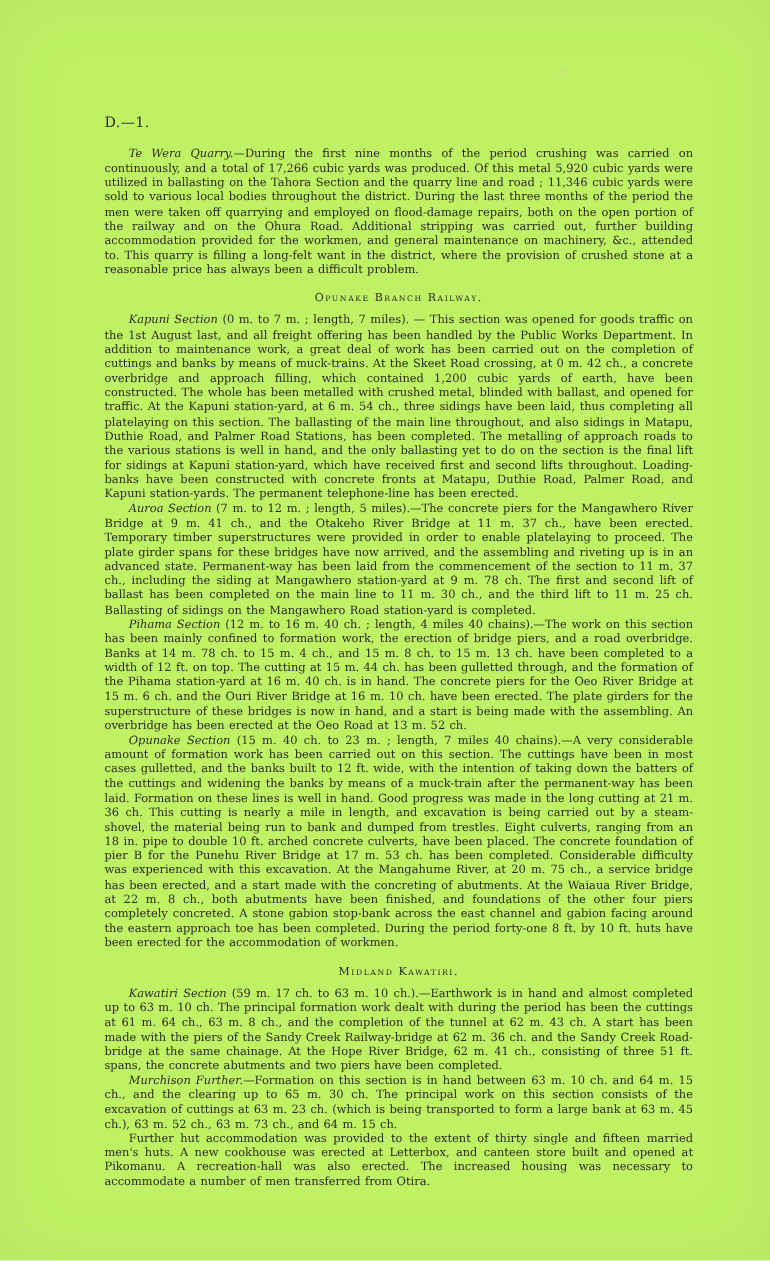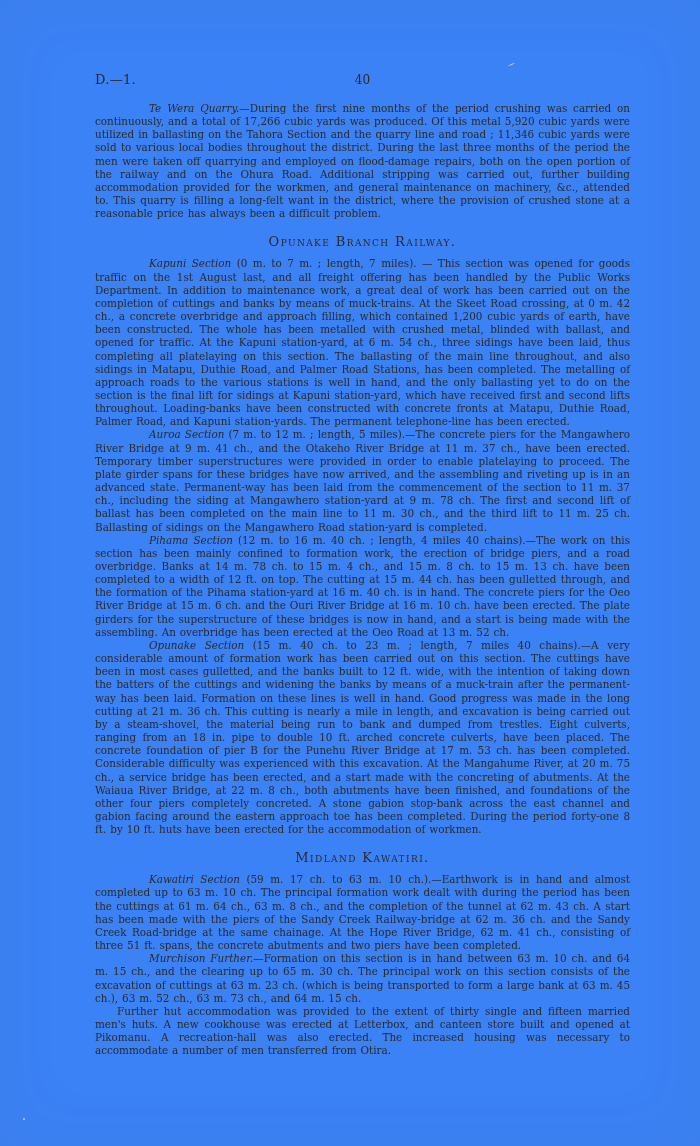--- a/index.html
+++ b/index.html
@@ -5,25 +5,25 @@
   html, body {
     margin: 0;
     padding: 0;
     background: #ffffff;
   }
   .page {
     position: relative;
     width: 700px;
     height: 1146px;
     box-sizing: border-box;
-    background: #3b82f6;
+    background: #bef264;
     box-shadow: inset 0 0 70px rgba(90,85,75,0.06);
     font-family: "DejaVu Serif", "Liberation Serif", serif;
     color: #2d2a26;
-    padding: 72px 70px 0 95px;
+    padding: 104px 70px 0 95px;
     overflow: hidden;
   }
   .header-row {
     position: relative;
     height: 18px;
     margin-bottom: 12px;
   }
   .doc-ref {
     position: absolute;
     left: 0;
@@ -44,25 +44,24 @@
   }
   .para {
     margin: 0;
     font-size: 10.4px;
     line-height: 13.15px;
     text-indent: 22px;
     word-spacing: 0.6px;
   }
   .lead {
     font-style: italic;
-    margin-left: 32px;
   }
   .section-heading {
     font-weight: normal;
-    font-size: 13px;
+    font-size: 10px;
     text-align: center;
     font-variant: small-caps;
     letter-spacing: 1.4px;
     margin: 14px 0 8px 0;
     text-indent: 0;
   }
   .scan-artifact {
     position: absolute;
     background: #c9c7c2;
     border-radius: 50%;
@@ -70,21 +69,20 @@
   .artifact-1 { left: 508px; top: 64px; width: 7px; height: 1px; transform: rotate(-25deg); }
   .artifact-2 { left: 23px; top: 1118px; width: 2px; height: 2px; }
 </style>
 </head>
 <body>
 
 <div class="page">
 
   <div class="header-row">
     <span class="doc-ref">D.—1.</span>
-    <span class="page-number">40</span>
   </div>
 
   <div class="body-text">
 
     <p class="para"><span class="lead">Te Wera Quarry.</span><span>—During the first nine months of the period crushing was carried on continuously, and a total of 17,266 cubic yards was produced. Of this metal 5,920 cubic yards were utilized in ballasting on the Tahora Section and the quarry line and road ; 11,346 cubic yards were sold to various local bodies throughout the district. During the last three months of the period the men were taken off quarrying and employed on flood-damage repairs, both on the open portion of the railway and on the Ohura Road. Additional stripping was carried out, further building accommodation provided for the workmen, and general maintenance on machinery, &amp;c., attended to. This quarry is filling a long-felt want in the district, where the provision of crushed stone at a reasonable price has always been a difficult problem.</span></p>
 
     <h2 class="section-heading">Opunake Branch Railway.</h2>
 
     <p class="para"><span class="lead">Kapuni Section</span><span> (0 m. to 7 m. ; length, 7 miles). — This section was opened for goods traffic on the 1st August last, and all freight offering has been handled by the Public Works Department. In addition to maintenance work, a great deal of work has been carried out on the completion of cuttings and banks by means of muck-trains. At the Skeet Road crossing, at 0 m. 42 ch., a concrete overbridge and approach filling, which contained 1,200 cubic yards of earth, have been constructed. The whole has been metalled with crushed metal, blinded with ballast, and opened for traffic. At the Kapuni station-yard, at 6 m. 54 ch., three sidings have been laid, thus completing all platelaying on this section. The ballasting of the main line throughout, and also sidings in Matapu, Duthie Road, and Palmer Road Stations, has been completed. The metalling of approach roads to the various stations is well in hand, and the only ballasting yet to do on the section is the final lift for sidings at Kapuni station-yard, which have received first and second lifts throughout. Loading-banks have been constructed with concrete fronts at Matapu, Duthie Road, Palmer Road, and Kapuni station-yards. The permanent telephone-line has been erected.</span></p>
 

